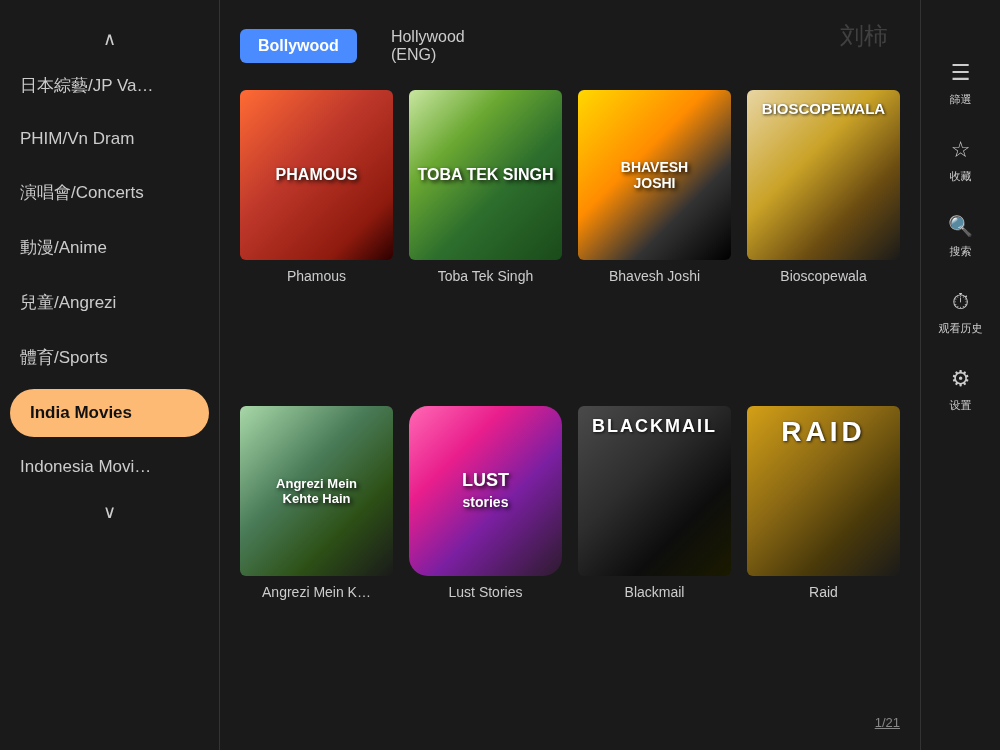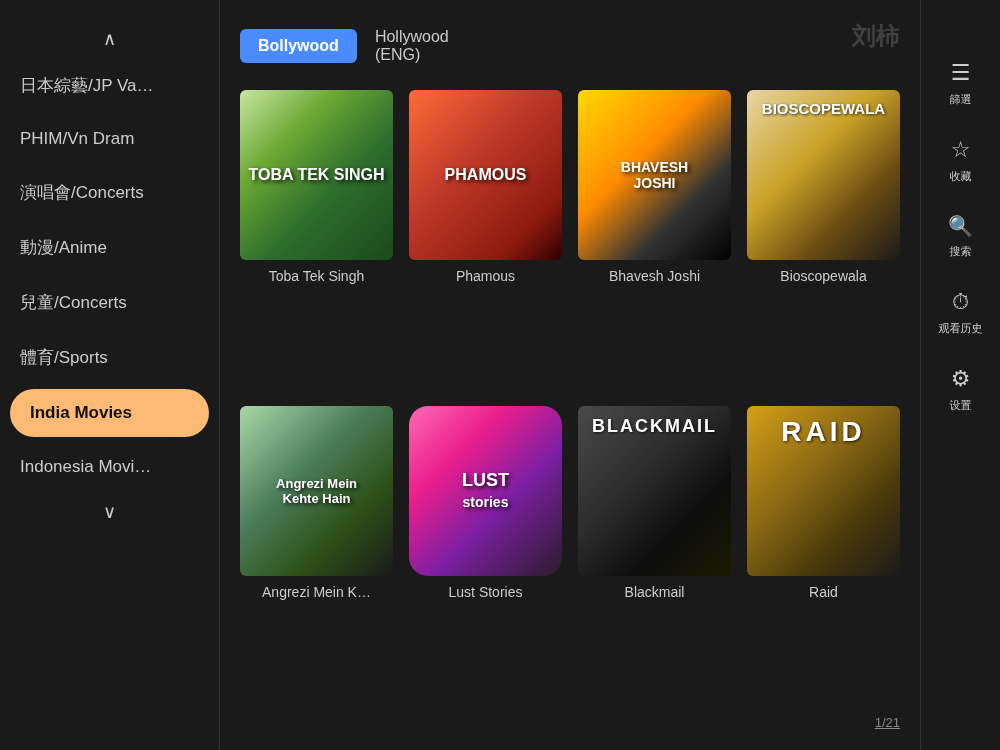--- a/index.html
+++ b/index.html
@@ -55,21 +55,21 @@
       flex: 1;
       display: flex;
       flex-direction: column;
       padding: 20px;
       overflow: hidden;
     }
 
     
     .tabs {
       display: flex;
-      gap: 0;
+      gap: 16px;
       margin-bottom: 18px;
       align-items: center;
     }
     .tab {
       padding: 8px 18px;
       border-radius: 6px;
       font-size: 16px;
       cursor: pointer;
       color: #ccc;
     }
@@ -174,25 +174,24 @@
     }
     .toolbar-label {
       font-size: 11px;
       color: #ccc;
     }
 
     
     .decorative-text {
       position: absolute;
       top: 20px;
-      right: 100px;
+      right: 112px;
       color: #666;
       font-size: 24px;
       opacity: 0.5;
-      font-weight: bold;
     }
   </style>
 </head>
 <body>
 
 <div class="sidebar">
   <div class="sidebar-arrow">∧</div>
 
   <div class="sidebar-item">
     <span>日本綜藝/JP Va…</span>
@@ -200,21 +199,21 @@
   <div class="sidebar-item">
     <span>PHIM/Vn Dram</span>
   </div>
   <div class="sidebar-item">
     <span>演唱會/Concerts</span>
   </div>
   <div class="sidebar-item">
     <span>動漫/Anime</span>
   </div>
   <div class="sidebar-item">
-    <span>兒童/Concerts</span>
+    <span>兒童/Angrezi</span>
   </div>
   <div class="sidebar-item">
     <span>體育/Sports</span>
   </div>
   <div class="sidebar-item active">
     <span>India Movies</span>
   </div>
   <div class="sidebar-item">
     <span>Indonesia Movi…</span>
   </div>
@@ -229,34 +228,34 @@
       <span>Bollywood</span>
     </div>
     <div class="tab">
       <span>Hollywood<br>(ENG)</span>
     </div>
   </div>
 
   <div class="movie-grid">
 
     <div class="movie-card">
+      <div class="movie-poster poster-phamous">
+        <span class="poster-center-label">PHAMOUS</span>
+      </div>
+      <div class="movie-title">Phamous</div>
+    </div>
+
+    <div class="movie-card">
       <div class="movie-poster poster-toba">
         <span class="poster-center-label">TOBA TEK SINGH</span>
       </div>
       <div class="movie-title">Toba Tek Singh</div>
     </div>
 
     <div class="movie-card">
-      <div class="movie-poster poster-phamous">
-        <span class="poster-center-label">PHAMOUS</span>
-      </div>
-      <div class="movie-title">Phamous</div>
-    </div>
-
-    <div class="movie-card">
       <div class="movie-poster poster-bhavesh">
         <span class="poster-center-label" style="font-size:14px;">BHAVESH<br>JOSHI</span>
       </div>
       <div class="movie-title">Bhavesh Joshi</div>
     </div>
 
     <div class="movie-card">
       <div class="movie-poster poster-bioscopewala">
         <span class="poster-top-label">BIOSCOPEWALA</span>
       </div>

